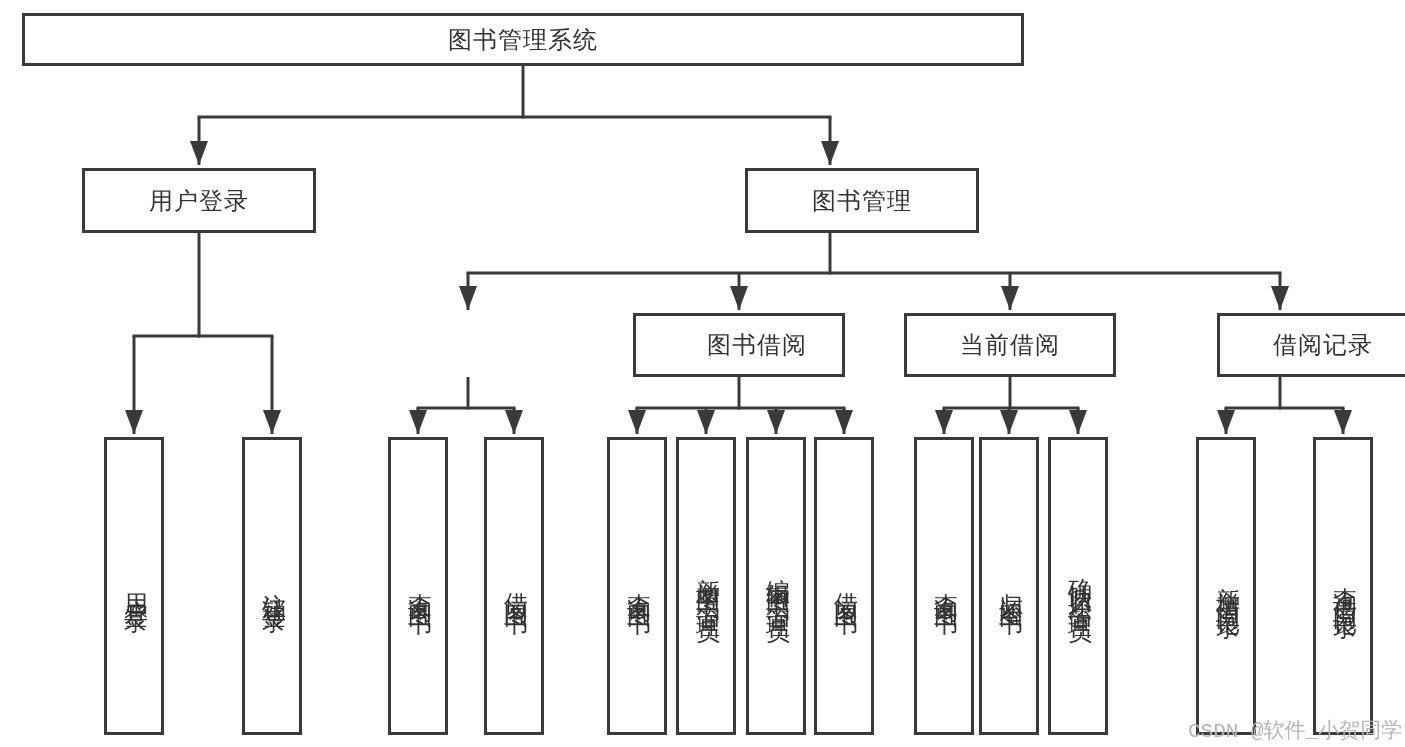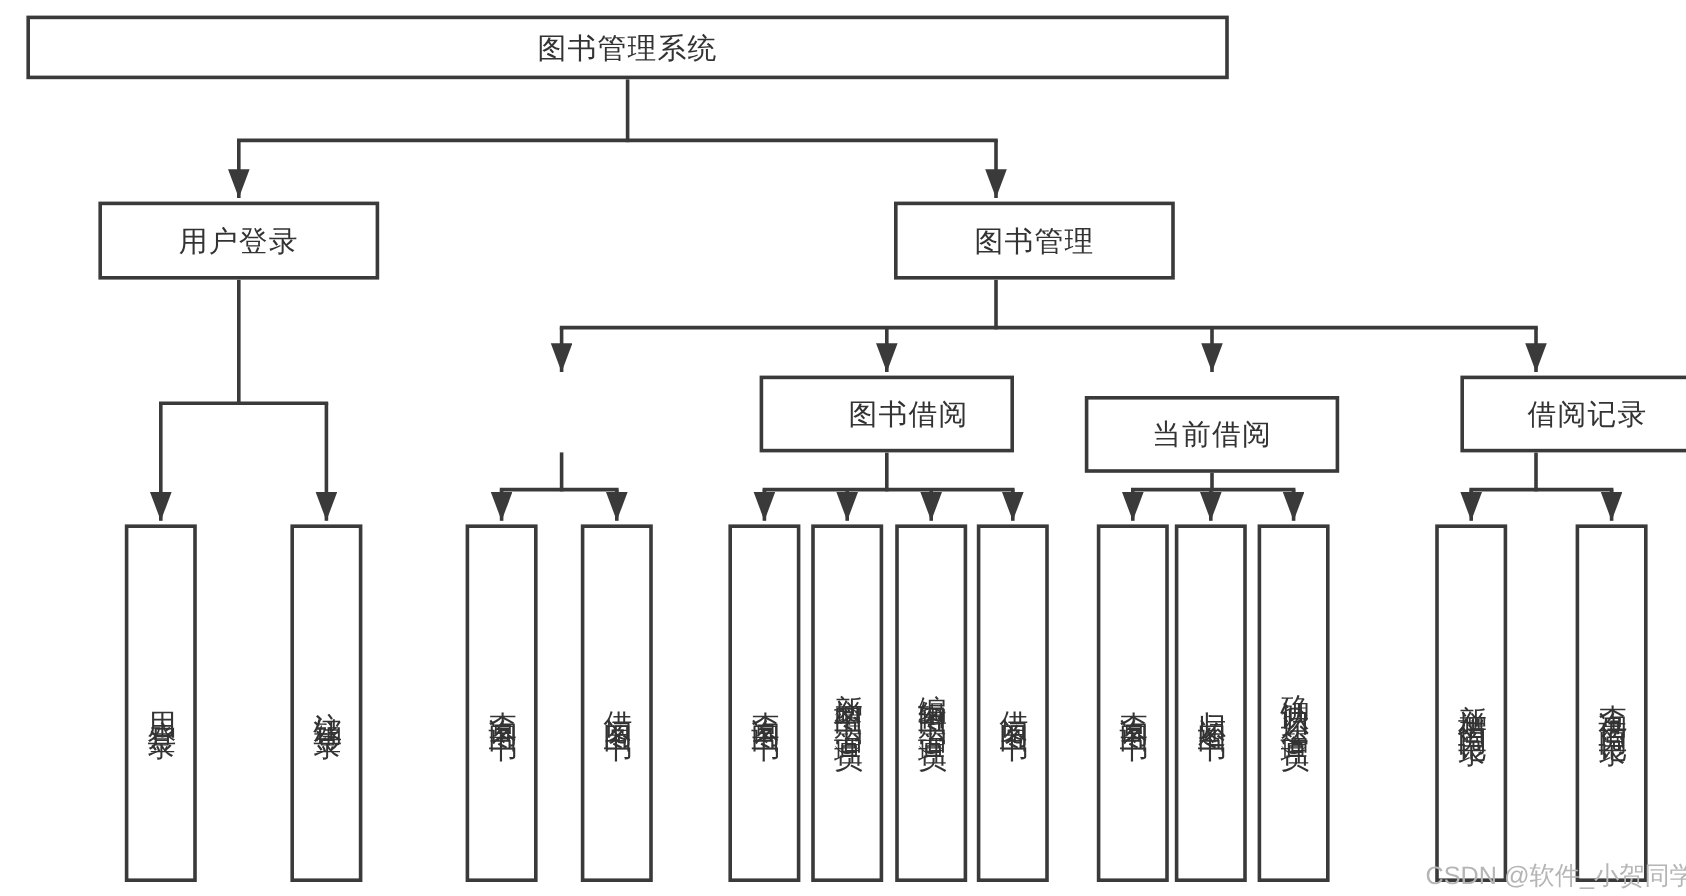--- a/index.html
+++ b/index.html
@@ -1,21 +1,21 @@
 <!DOCTYPE html>
 <html><head>
 <meta charset="utf-8">
 <style>
   html, body { margin: 0; padding: 0; background: #ffffff; }
   .canvas {
     position: relative;
     width: 1405px;
     height: 747px;
     background: #ffffff;
-    font-family: Liberation Sans, sans-serif;
+    font-family: Liberation Mono, monospace;
     color: #333333;
     overflow: hidden;
   }
   .wires {
     position: absolute;
     left: 0; top: 0;
     width: 1405px; height: 747px;
     pointer-events: none;
   }
   .box {
@@ -42,21 +42,21 @@
     line-height: 1;
   }
   
   .n-root   { left: 22px;   top: 13px;  width: 1002px; height: 53px; }
   
   .n-login  { left: 82px;   top: 168px; width: 234px;  height: 65px; }
   .n-mgmt   { left: 745px;  top: 168px; width: 234px;  height: 65px; }
   
   .n-rec    { left: 362px;  top: 313px; width: 212px;  height: 64px; }
   .n-borrow { left: 633px;  top: 313px; width: 212px;  height: 64px; padding-left: 36px; }
-  .n-cur    { left: 904px;  top: 313px; width: 212px;  height: 64px; margin-top: 17px; }
+  .n-cur    { left: 904px;  top: 313px; width: 212px;  height: 64px; }
   .n-hist   { left: 1174px; top: 313px; width: 212px;  height: 64px; margin-left: 43px; }
   
   .leaf { top: 437px; width: 60px; height: 298px; }
   .lf0  { left: 104px; }
   .lf1  { left: 242px; }
   .lf2  { left: 388px; }
   .lf3  { left: 484px; }
   .lf4  { left: 607px; }
   .lf5  { left: 676px; }
   .lf6  { left: 746px; }

